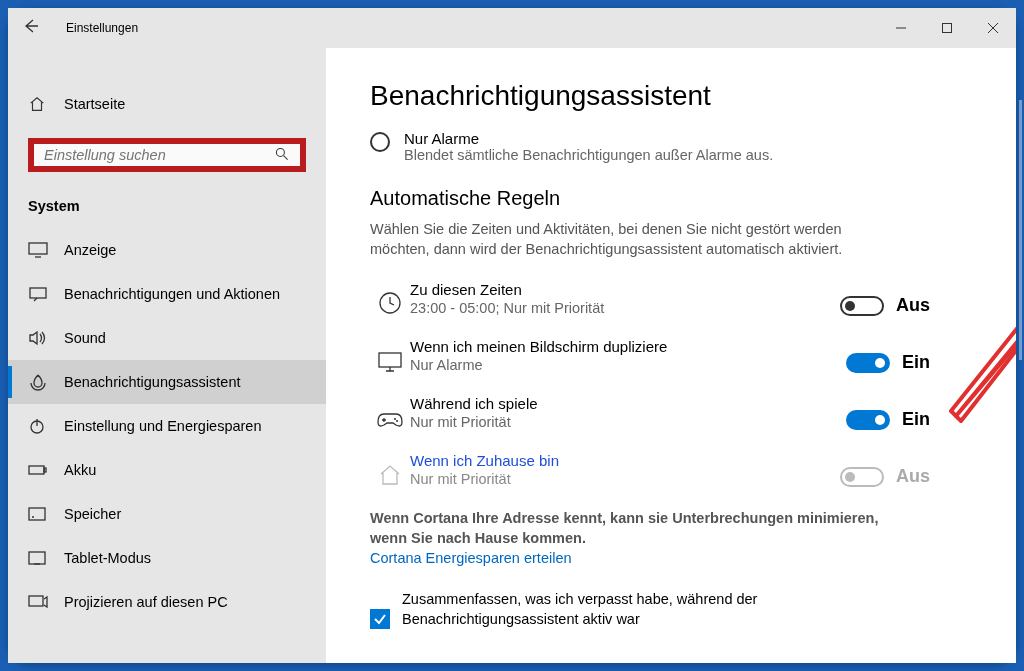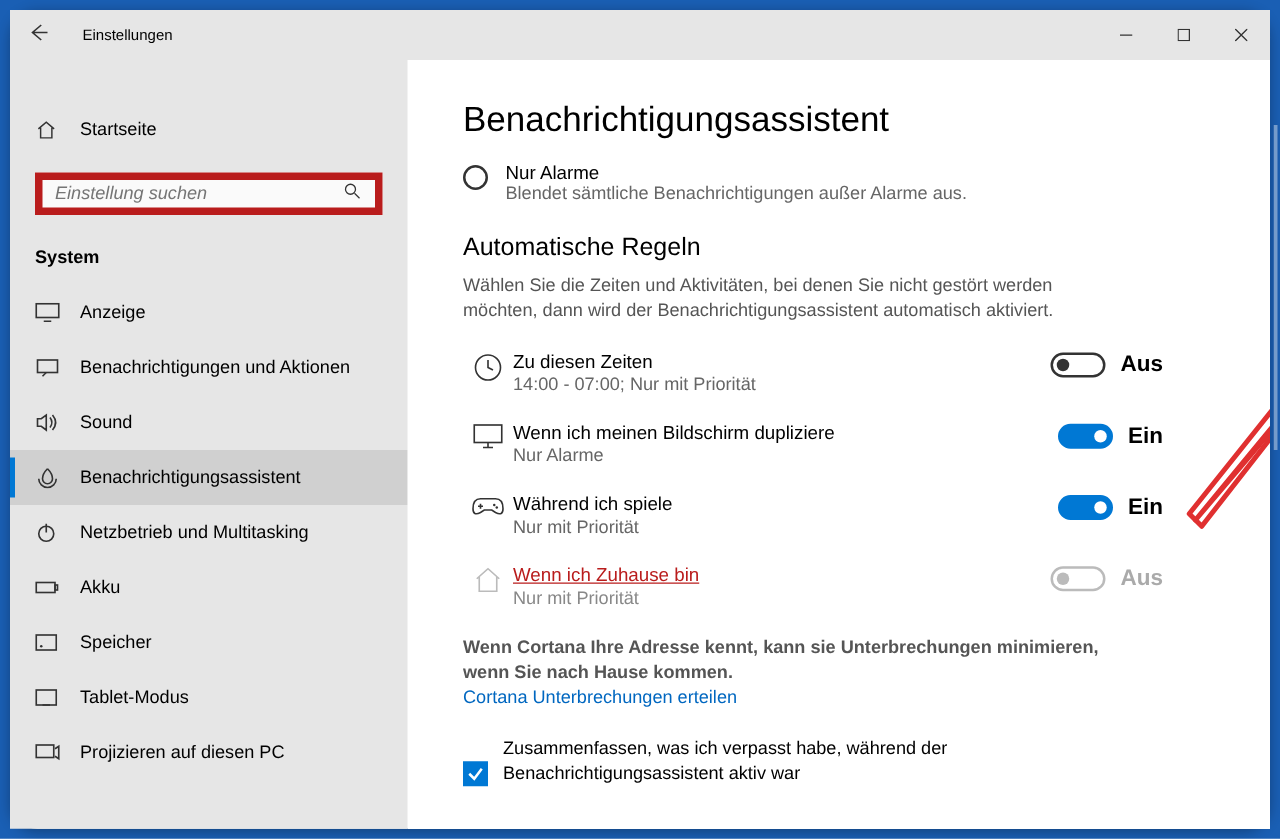--- a/index.html
+++ b/index.html
@@ -177,34 +177,34 @@
   }
   .subdesc {
     font-size: 14.5px;
     color: #555;
     max-width: 520px;
     margin-bottom: 22px;
     line-height: 1.35;
   }
   .rule {
     display: flex;
-    align-items: flex-start;
+    align-items: flex-end;
     margin-bottom: 22px;
     max-width: 560px;
   }
   .rule .ricon {
     width: 40px;
     display: flex;
     justify-content: center;
     align-items: center;
   }
   .rule .rtext { flex: 1; }
   .rule .rlabel { font-size: 15px; color: #000; }
   .rule .rdesc { font-size: 14.5px; color: #666; margin-top: 2px;}
-  .rule.disabled .rlabel { color: #b91c1c; text-decoration: underline; }
+  .rule.disabled .rlabel { color: #1d4ed8; }
   .rule.disabled .rdesc { color: #888; }
   .toggle-wrap {
     display: flex;
     align-items: center;
     gap: 12px;
   }
   .toggle {
     width: 44px;
     height: 20px;
     border-radius: 10px;
@@ -374,21 +374,21 @@
             </span>
           <span>Benachrichtigungsassistent</span>
         </div>
         <div class="nav-item">
           <span class="icon">
               <svg width="18" height="18" viewBox="0 0 18 18">
                 <circle class="licon" cx="9" cy="10" r="6"></circle>
                 <path class="licon" d="M9 2 V9"></path>
               </svg>
             </span>
-          <span>Netzbetrieb und Multitasking</span>
+          <span>Einstellung und Energiesparen</span>
         </div>
         <div class="nav-item">
           <span class="icon">
               <svg width="20" height="14" viewBox="0 0 20 14">
                 <rect class="licon" x="1" y="3" width="15" height="8"></rect>
                 <rect class="licon" x="16" y="5" width="2" height="4"></rect>
               </svg>
             </span>
           <span>Akku</span>
         </div>
@@ -438,21 +438,21 @@
 
       <div class="rule">
         <span class="ricon">
           <svg width="26" height="26" viewBox="0 0 26 26">
               <circle class="licon" cx="13" cy="13" r="10"></circle>
               <path class="licon" d="M13 7 V13 L17 15"></path>
             </svg>
         </span>
         <div class="rtext">
           <div class="rlabel">Zu diesen Zeiten</div>
-          <div class="rdesc">14:00 - 07:00; Nur mit Priorität</div>
+          <div class="rdesc">23:00 - 05:00; Nur mit Priorität</div>
         </div>
         <div class="toggle-wrap">
           <div class="toggle off">
               <div class="knob"></div>
             </div>
           <span class="toggle-label">Aus</span>
         </div>
       </div>
 
       <div class="rule">
@@ -506,21 +506,21 @@
         </div>
         <div class="toggle-wrap">
           <div class="toggle disabled">
               <div class="knob"></div>
             </div>
           <span class="toggle-label disabled">Aus</span>
         </div>
       </div>
 
       <div class="cortana-note">Wenn Cortana Ihre Adresse kennt, kann sie Unterbrechungen minimieren, wenn Sie nach Hause kommen.</div>
-      <div class="link">Cortana Unterbrechungen erteilen</div>
+      <div class="link">Cortana Energiesparen erteilen</div>
 
       <div class="checkbox-row">
         <div class="checkbox">
           <svg width="14" height="14" viewBox="0 0 14 14">
               <path d="M2 7 L6 11 L12 3"></path>
             </svg>
         </div>
         <div class="checkbox-label">Zusammenfassen, was ich verpasst habe, während der Benachrichtigungsassistent aktiv war</div>
       </div>
 

